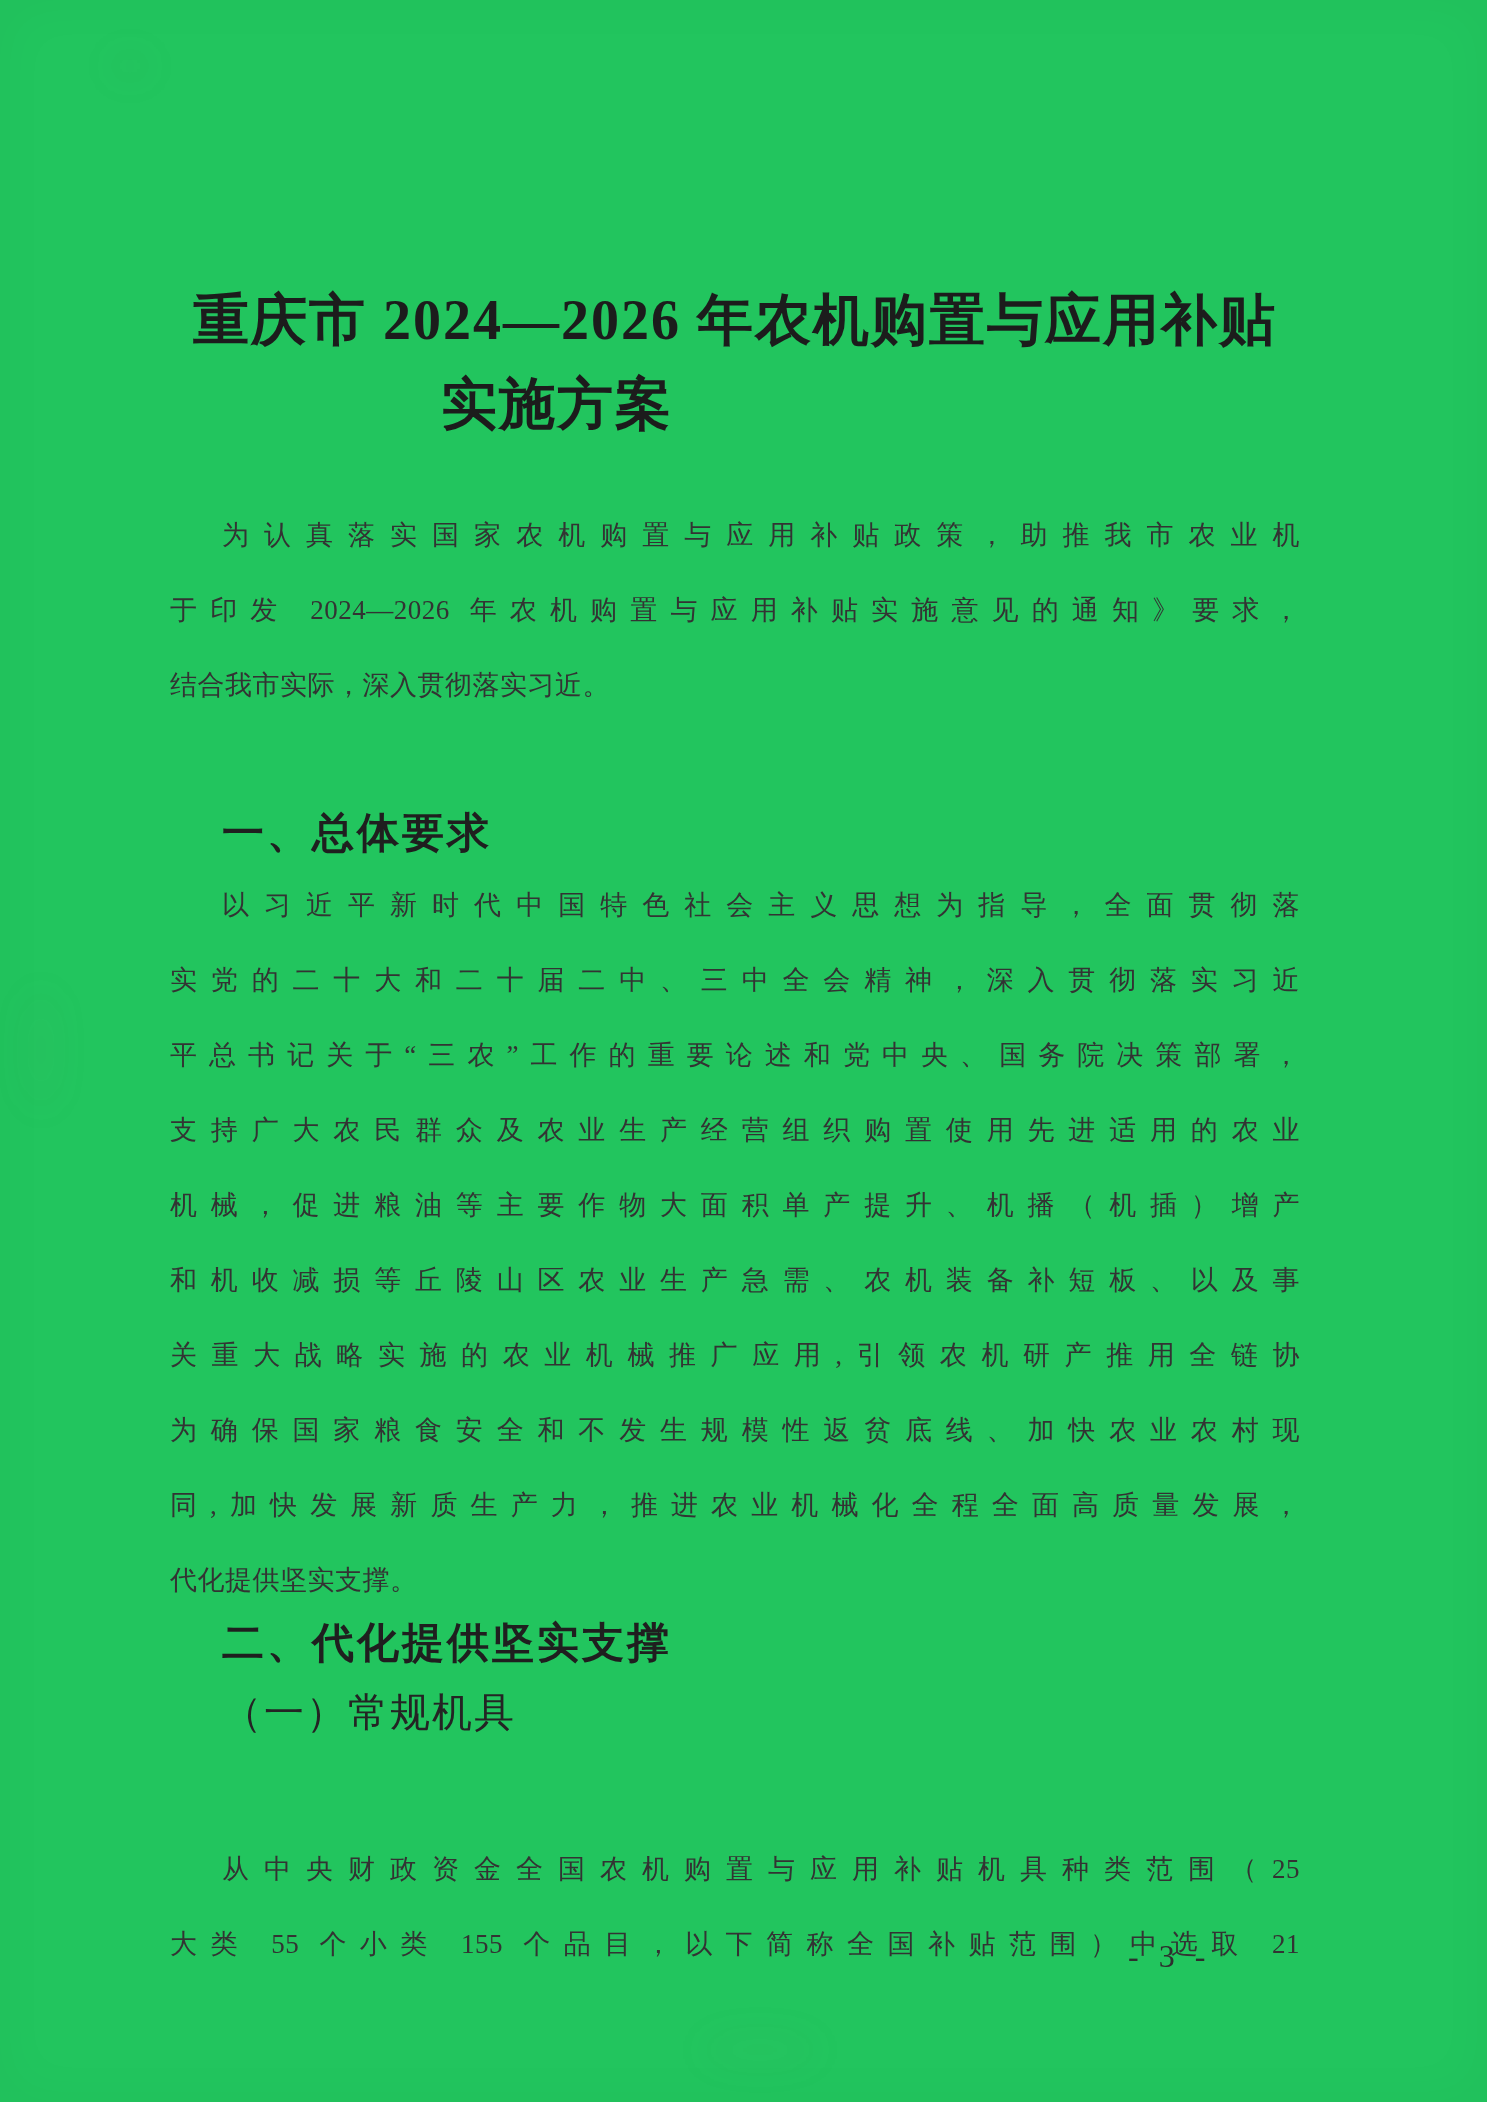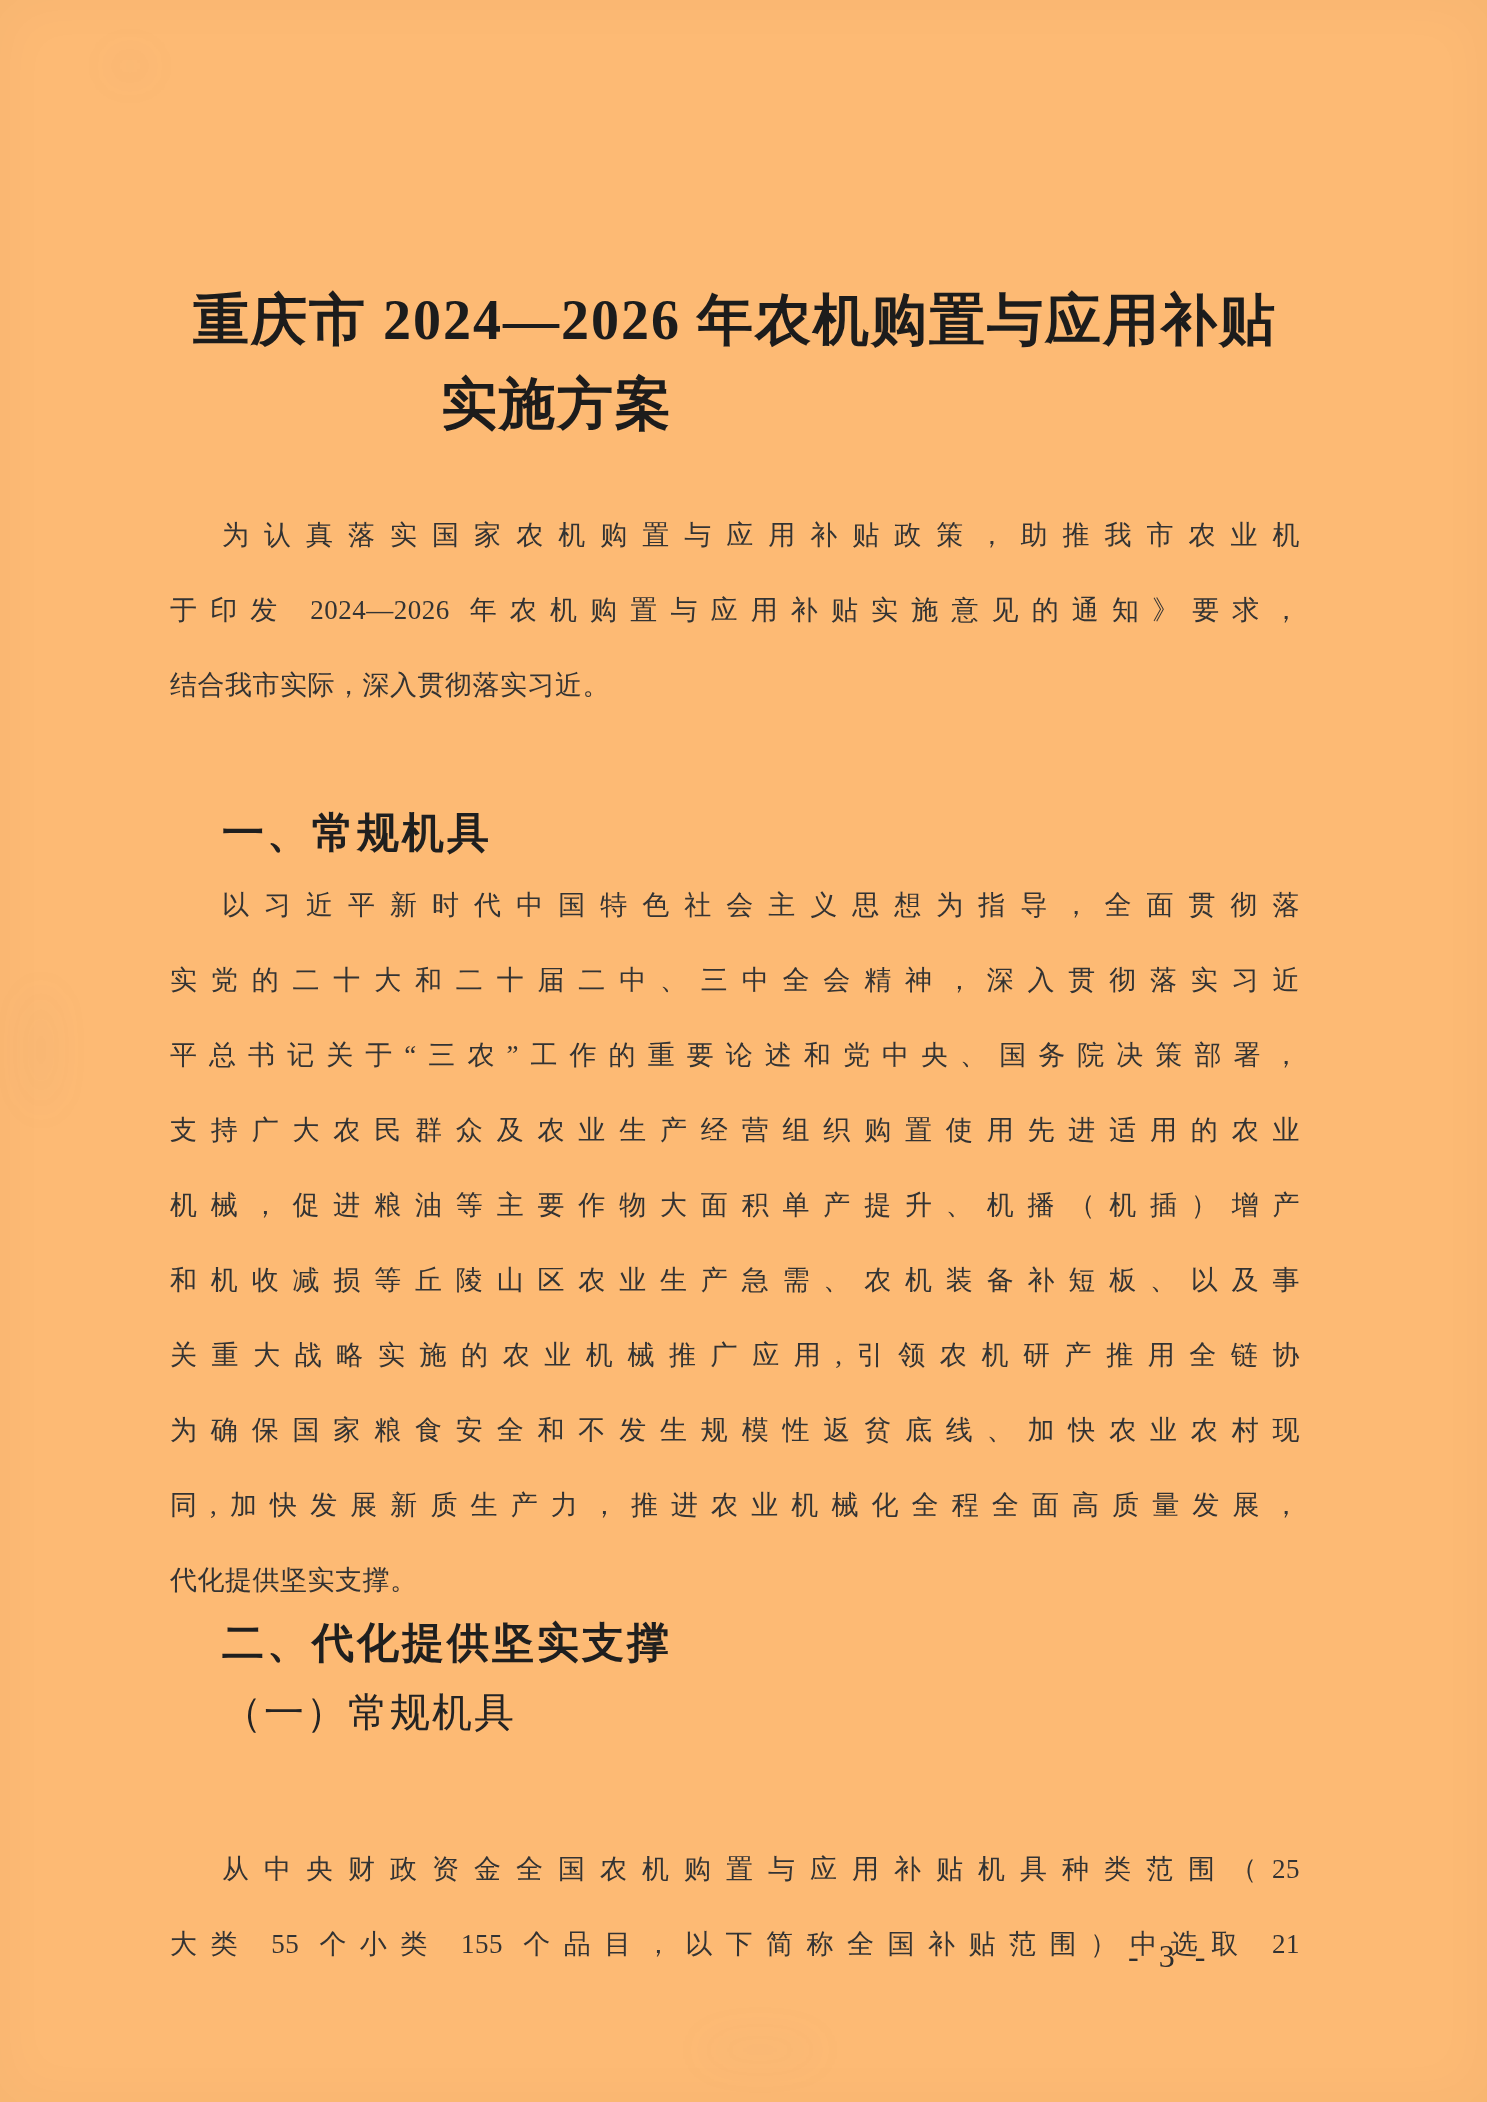--- a/index.html
+++ b/index.html
@@ -5,21 +5,21 @@
   html,body{margin:0;padding:0;}
   body{
     background:#e9e9e9;
     font-family:"Liberation Serif","DejaVu Serif",serif;
   }
   .page{
     position:relative;
     width:1487px;
     height:2102px;
     margin:0 auto;
-    background:#fdba74;
+    background:#22c55e;
     overflow:hidden;
     box-shadow:inset 0 0 60px rgba(0,0,0,0.03);
     color:#2e2e2e;
   }
   
   .smudge{position:absolute;border-radius:50%;background:rgba(120,120,120,0.05);filter:blur(18px);}
   .smudge.s1{left:110px;top:55px;width:40px;height:22px;}
   .smudge.s2{left:28px;top:990px;width:26px;height:120px;}
   .smudge.s3{left:700px;top:2035px;width:120px;height:30px;background:rgba(120,120,120,0.04);}
 
@@ -100,21 +100,21 @@
     <div class="title-line second">实施方案</div>
   </div>
 
   <div class="body-block" style="top:498px;">
     <div class="line indent">为认真落实国家农机购置与应用补贴政策，助推我市农业机</div>
     <div class="line">于印发 2024—2026 年农机购置与应用补贴实施意见的通知》要求，</div>
     <div class="line last">结合我市实际，深入贯彻落实习近。</div>
   </div>
 
   <div class="body-block" style="top:795px;">
-    <div class="heading">一、常规机具</div>
+    <div class="heading">一、总体要求</div>
   </div>
 
   <div class="body-block" style="top:868px;">
     <div class="line indent">以习近平新时代中国特色社会主义思想为指导，全面贯彻落</div>
     <div class="line">实党的二十大和二十届二中、三中全会精神，深入贯彻落实习近</div>
     <div class="line">平总书记关于“三农”工作的重要论述和党中央、国务院决策部署，</div>
     <div class="line">支持广大农民群众及农业生产经营组织购置使用先进适用的农业</div>
     <div class="line">机械，促进粮油等主要作物大面积单产提升、机播（机插）增产</div>
     <div class="line">和机收减损等丘陵山区农业生产急需、农机装备补短板、以及事</div>
     <div class="line">关重大战略实施的农业机械推广应用,引领农机研产推用全链协</div>

